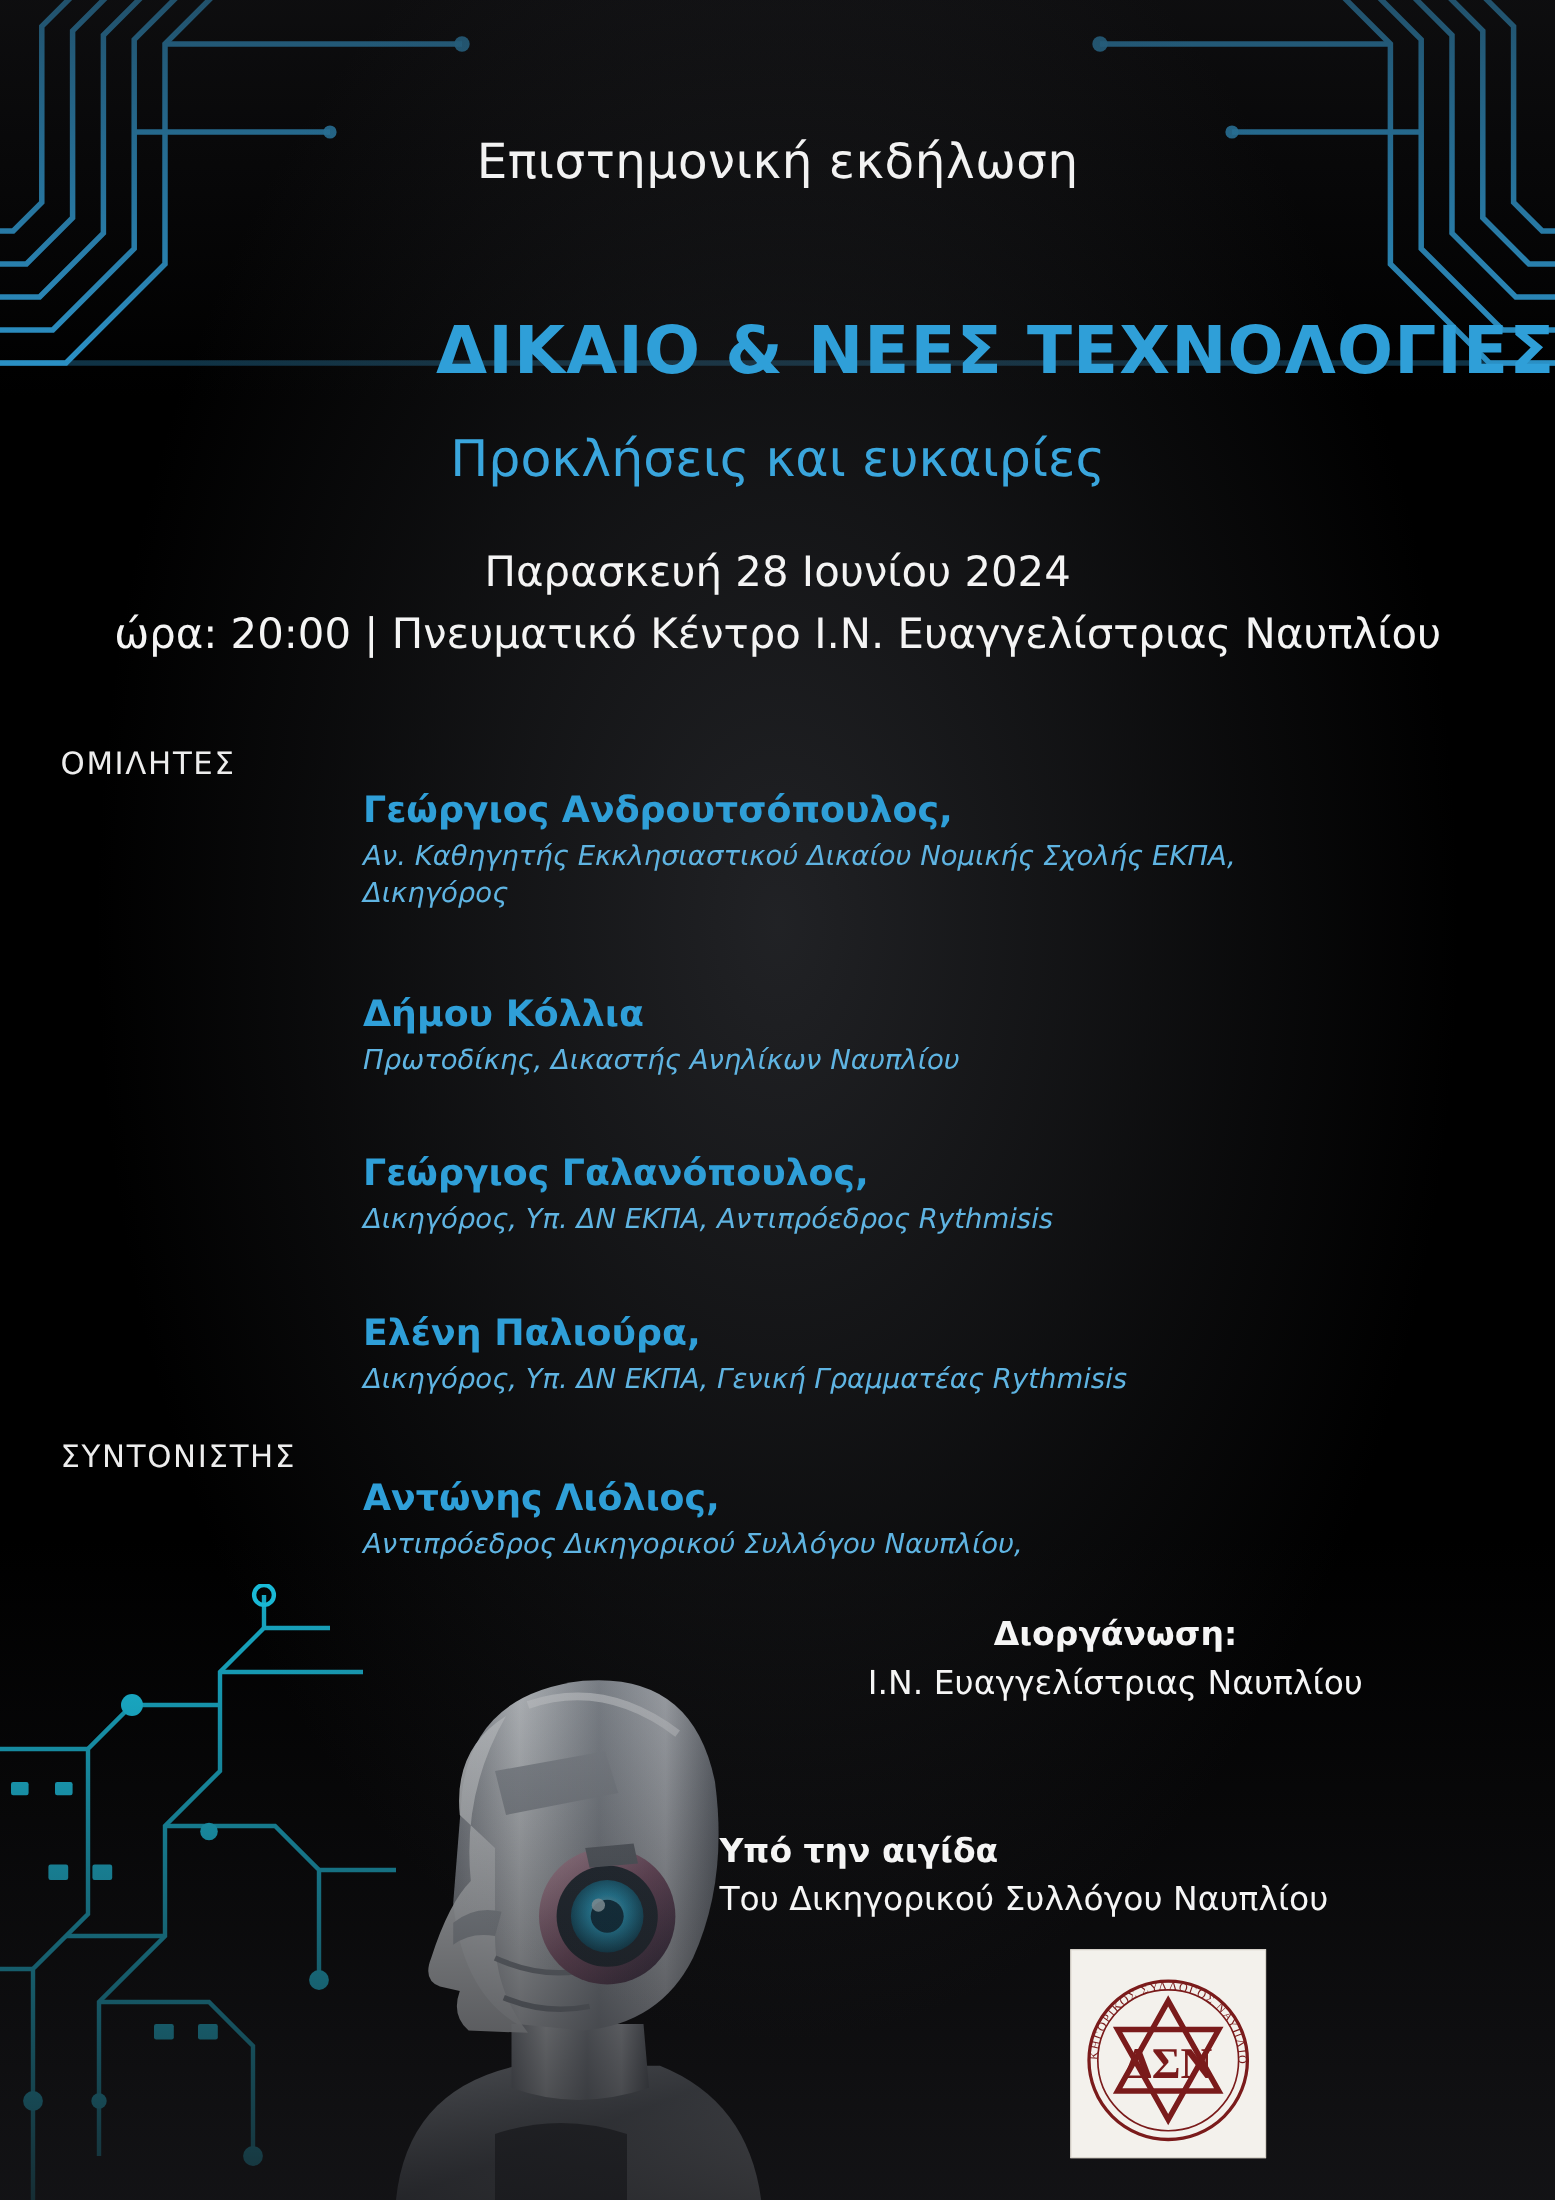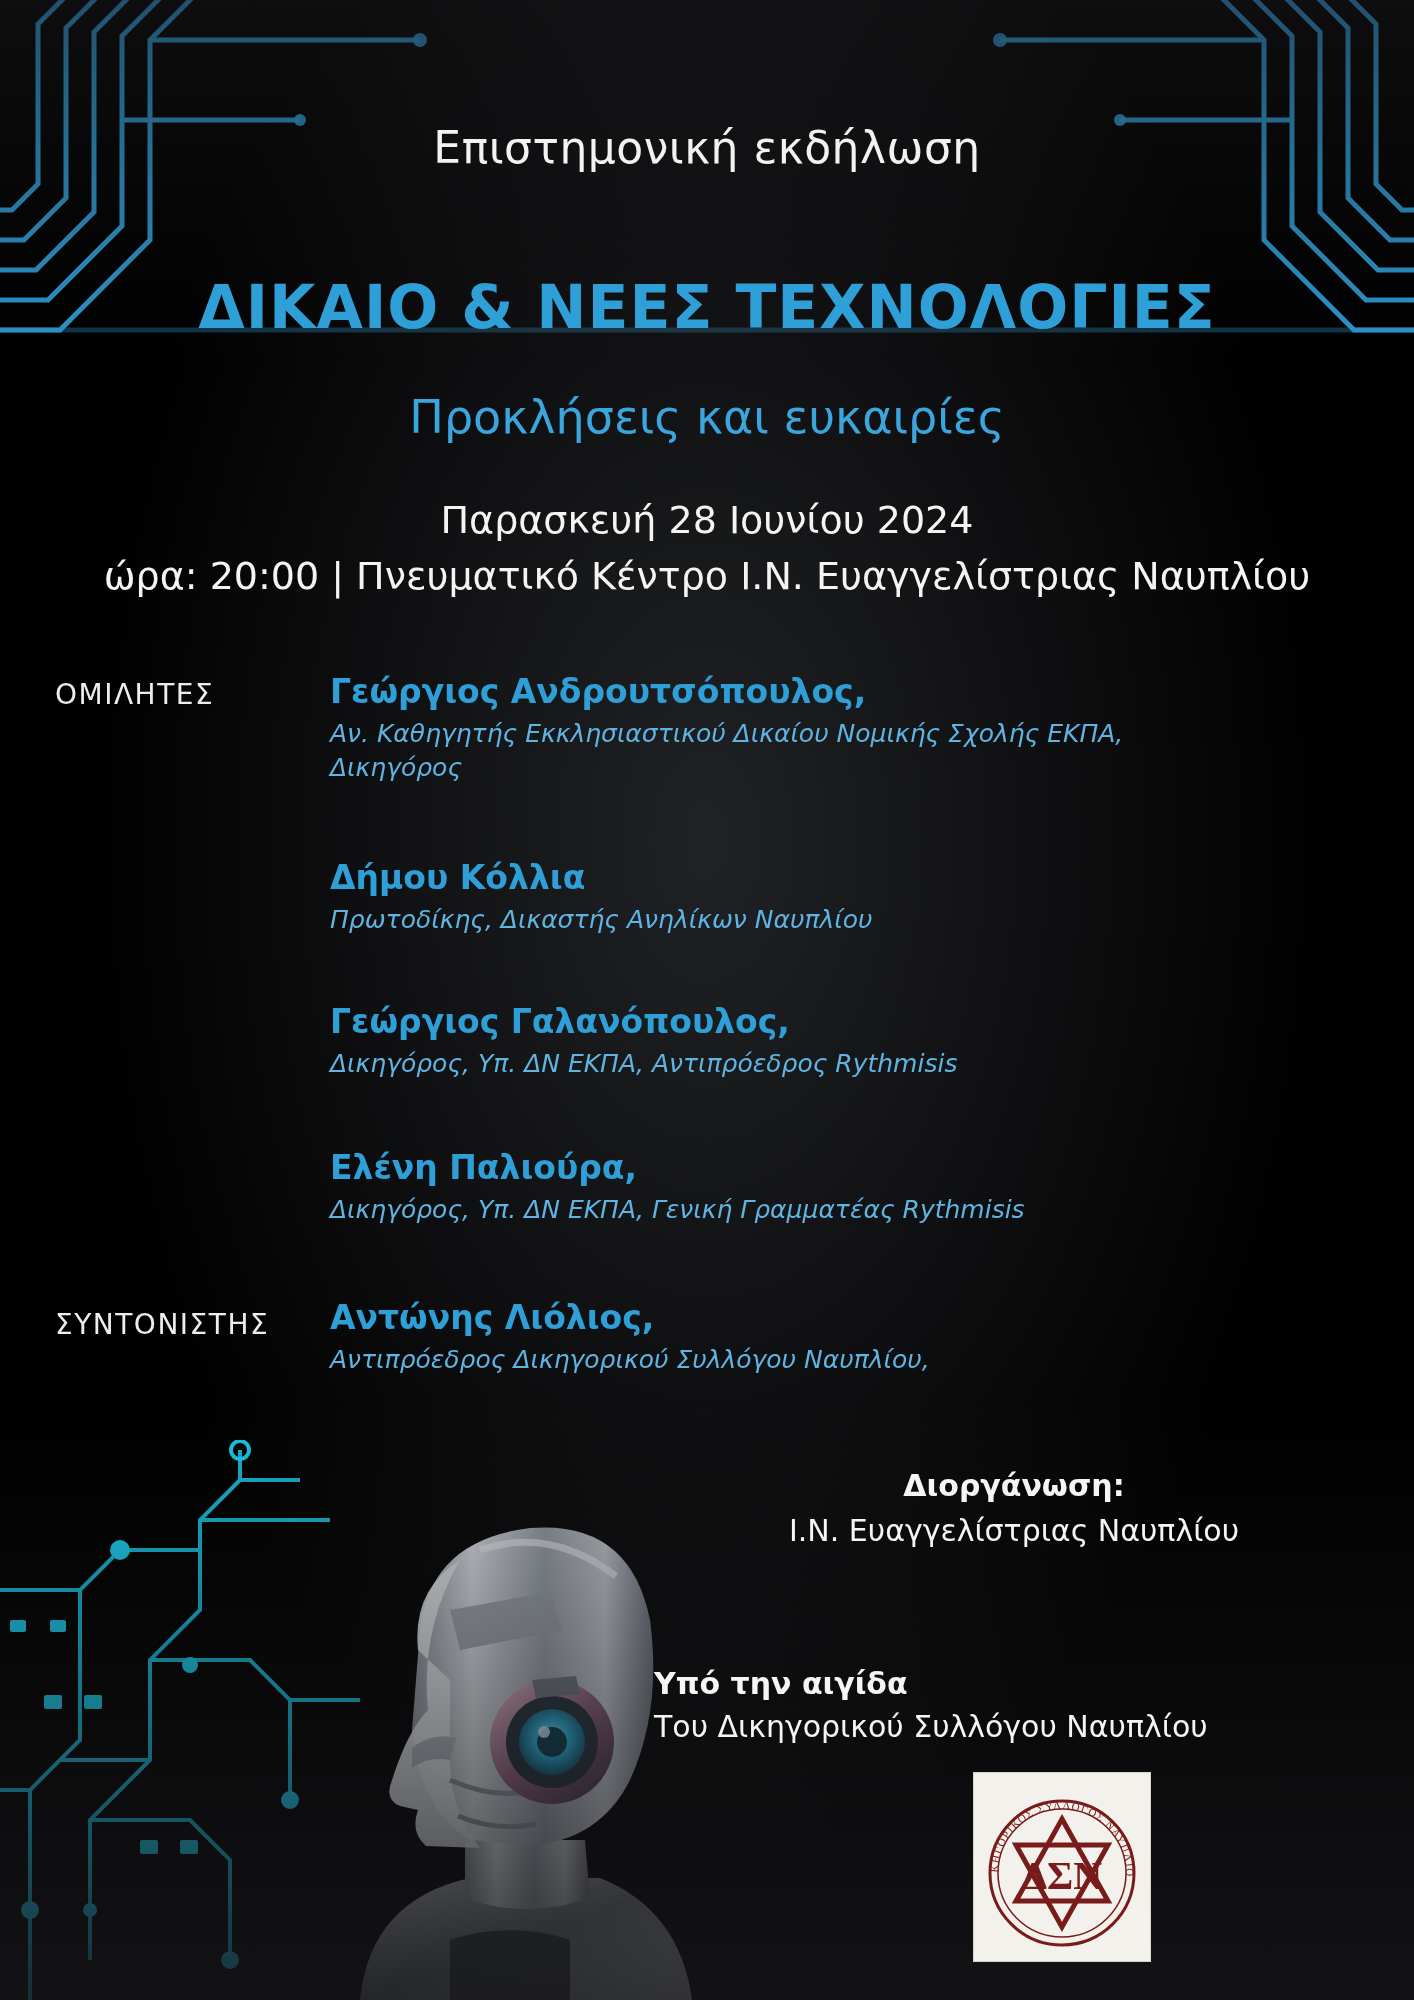--- a/index.html
+++ b/index.html
@@ -52,23 +52,23 @@
     position: absolute;
     top: 122px;
     width: 100%;
     text-align: center;
     font-size: 44px;
     color: #f2f2f2;
     letter-spacing: 0.5px;
   }
   .title {
     position: absolute;
-    top: 272px;
+    top: 284px;
     width: 100%;
-    text-align: center;
+    text-align: right;
     font-size: 60px;
     font-weight: bold;
     color: #2f9fd8;
     letter-spacing: 1px;
   }
   .subtitle {
     position: absolute;
     top: 390px;
     width: 100%;
     text-align: center;
@@ -106,20 +106,21 @@
   .speaker {
     position: absolute;
     left: 330px;
     width: 960px;
   }
   .speaker .name {
     font-size: 33px;
     font-weight: bold;
     color: #2f9fd8;
     margin-bottom: 6px;
+    margin-top: 44px;
   }
   .speaker .title-line {
     font-size: 25px;
     font-style: italic;
     color: #5fb4e2;
     line-height: 1.35;
   }
   
   .org {
     position: absolute;

